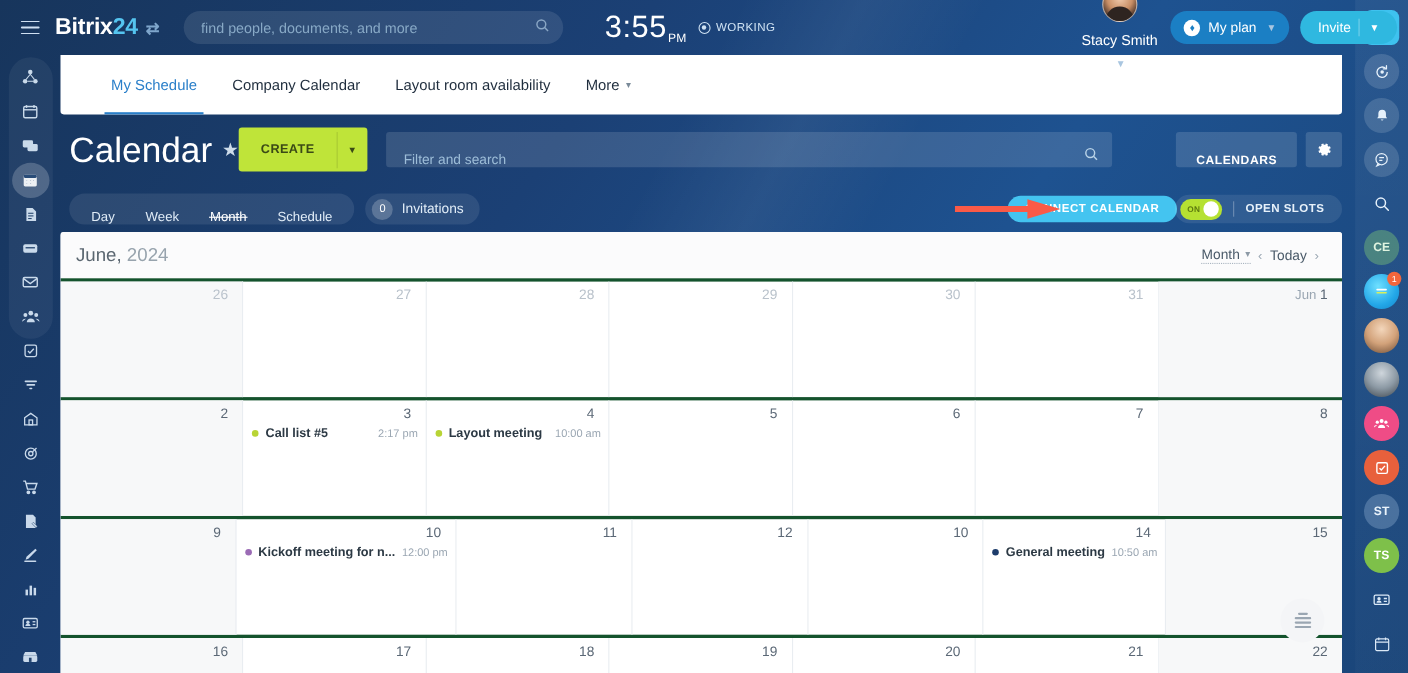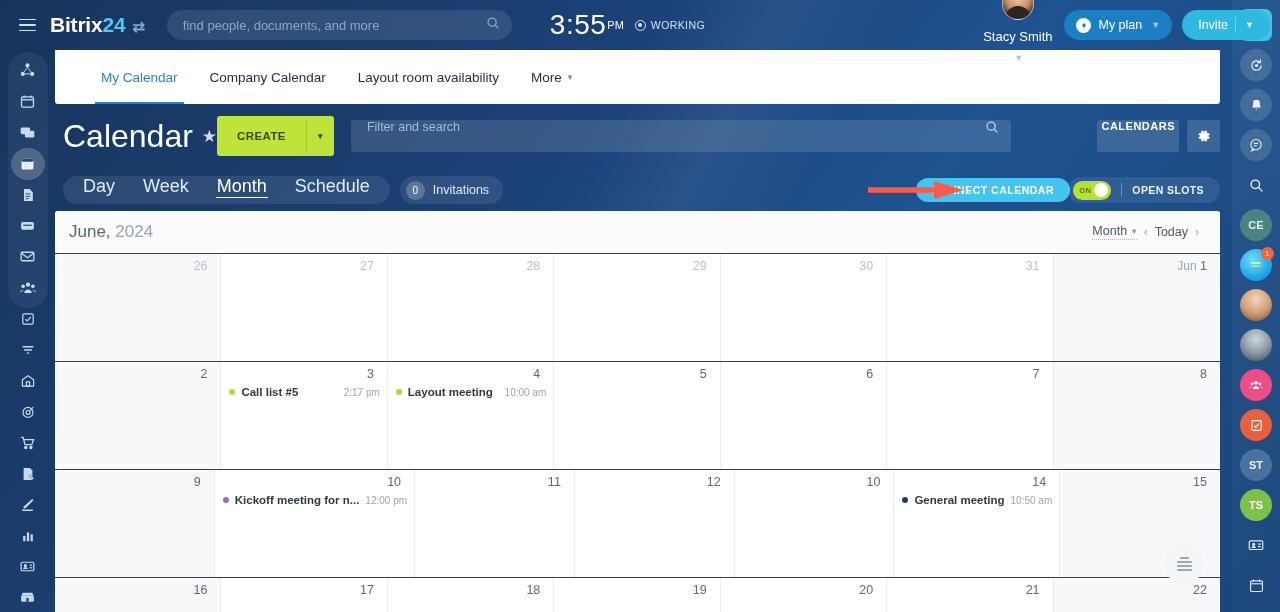--- a/index.html
+++ b/index.html
@@ -43,21 +43,21 @@
     display: flex; align-items: center;
     padding: 0 12px 0 16px;
   }
   .topsearch input {
     flex: 1; background: transparent; border: 0; outline: none;
     color: #d6e6f5; font-size: 13px; font-family: inherit;
   }
   .topsearch input::placeholder { color: #88a9c6; }
   .topsearch .sicon { opacity: .75; }
 
-  .clock { margin-left: 38px; display: flex; align-items: center; color: #fff; }
+  .clock { margin-left: 38px; display: flex; align-items: flex-end; color: #fff; }
   .clock .t { font-size: 28px; font-weight: 300; letter-spacing: .5px; }
   .clock .ampm { font-size: 11px; margin-left: 1px; font-weight: 400; }
   .working { margin-left: 11px; display:flex; align-items:center; gap:5px; color:#cfe2f3; font-size:10.5px; letter-spacing:.4px; align-self:center;}
   .working .dotring { width: 11px; height: 11px; border-radius: 50%; border: 1.5px solid #cfe2f3; display:flex;align-items:center;justify-content:center;}
   .working .dotring i { width:4px;height:4px;border-radius:50%;background:#cfe2f3;display:block;}
 
   .user { margin-left: auto; display: flex; align-items: center; gap: 9px; flex-direction: column; }
   .avatar {
     width: 32px; height: 32px; border-radius: 50%;
     background: radial-gradient(circle at 50% 32%, #f0c9ab 0%, #c98f66 45%, #3d2a22 78%, #241812 100%);
@@ -152,41 +152,41 @@
   .star { color: #cddcea; font-size: 17px; margin-left: 9px; }
   .createbtn {
     height: 40px; background: #bfe439; border-radius: 3px;
     display: flex; align-items: center; color: #3b4a16; font-size: 11.5px; font-weight: bold; letter-spacing: .4px;
   }
   .createbtn .lbl { padding: 0 20px; }
   .createbtn .arw { width: 28px; height: 33px; border-left: 1px solid rgba(0,0,0,.12); display:flex;align-items:center;justify-content:center; font-size:9px;}
   .filterbox {
     margin-left: 17px; flex: 1; max-width: 660px; height: 32px;
     background: rgba(255,255,255,0.13); border-radius: 3px;
-    display: flex; align-items: flex-start; padding: 0 12px 0 16px;
+    display: flex; align-items: flex-end; padding: 0 12px 0 16px;
   }
   .filterbox input { flex:1; background:transparent;border:0;outline:none;color:#dceaf7;font-size:12.5px;font-family:inherit;}
   .filterbox input::placeholder { color:#9dbdd8; }
   .calbtn {
-    margin-left: auto; height: 32px; padding: 0 4px; border-radius: 3px;
+    margin-left: auto; height: 32px; padding: 0 18px; border-radius: 3px;
     background: rgba(255,255,255,0.14); color: #fff; font-size: 11px; font-weight:bold; letter-spacing:.5px;
-    display:flex;align-items:flex-start;
+    display:flex;align-items:flex-end;
   }
   .gearbtn {
     margin-left: 8px; width: 33px; height: 32px; border-radius: 3px;
     background: rgba(255,255,255,0.14); color:#fff; display:flex;align-items:center;justify-content:center; font-size:14px;
   }
 
   
   .toolbar {
     position: absolute; left: 55px; top: 174px; right: 60px; height: 32px;
     display: flex; align-items: center; padding-left: 8px; z-index: 14;
   }
   .viewgrp { height: 28px; background: rgba(255,255,255,0.09); border-radius: 15px; display:flex;align-items:center; padding: 0 6px;}
-  .vbtn { padding: 0 14px; font-size: 18px; color: #e0ecf7; height: 28px; display:flex;align-items:flex-start; position:relative;}
+  .vbtn { padding: 0 14px; font-size: 12px; color: #e0ecf7; height: 28px; display:flex;align-items:flex-end; position:relative;}
   .vbtn.sel { color:#fff; }
   .vbtn.sel::after { content:""; position:absolute;left:13px;right:13px;bottom:6px;height:1.5px;background:#fff;}
   .invgrp { margin-left: 10px; height: 28px; background: rgba(255,255,255,0.09); border-radius:15px; display:flex;align-items:center;padding:0 14px 0 6px;gap:8px;}
   .invcount { width:19px;height:19px;border-radius:50%;background:rgba(255,255,255,0.22);color:#fff;font-size:10px;display:flex;align-items:center;justify-content:center;}
   .invlbl { color:#e0ecf7;font-size:12.5px; }
 
   .arrowpoint { position:absolute; left: 868px; top: 181px; width: 96px; height: 18px; z-index: 16; }
   .connbtn {
     position:absolute; right: 210px; top: 178px;
     height: 24px; padding: 0 16px; border-radius: 13px; background: #44c4f0;
@@ -214,21 +214,21 @@
   .monthlabel .yr { color: #97a3ad; }
   .calhead .right { margin-left:auto; display:flex;align-items:center; gap: 0; }
   .mselect { font-size: 12.5px; color:#4a5a69; display:flex;align-items:center;gap:5px; border-bottom:1px dotted #a8b4bf; padding-bottom:1px;}
   .navarrow { color:#9aa7b3; font-size: 12px; padding: 0 7px; }
   .todaybtn { font-size: 12.5px; color:#4a5a69; }
 
   .daynames { display: grid; grid-template-columns: repeat(7, 1fr); height: 22px; background:#fbfbfc;}
   .daynames div { font-size: 11.5px; color: #9aa6b2; text-align: right; padding-right: 14px; }
 
   .weeks { display: flex; flex-direction: column; }
-  .week { display: grid; grid-template-columns: repeat(7, 1fr); height: 108px; border-top: 1px solid #14532d; }
+  .week { display: grid; grid-template-columns: repeat(7, 1fr); height: 108px; border-top: 3px solid #14532d; }
   .cell { border-right: 1px solid #e9edf1; position: relative; padding: 5px 0 0 0; }
   .cell:last-child { border-right: 0; }
   .cell.weekend { background: #f7f8f9; }
   .daynum { text-align: right; padding-right: 13px; font-size: 12.5px; color: #5b6876; line-height: 14px; }
   .daynum.muted { color: #b9c2cb; }
   .daynum .pre { color: #9aa6b2; font-size: 12px; }
 
   .ev { display:flex; align-items:center; padding: 0 7px 0 8px; height: 16px; margin-top: 3px; }
   .ev .dot { width: 6px; height: 6px; border-radius: 50%; flex: none; margin-right: 6px; }
   .ev .nm { font-size: 11.5px; color: #2c3944; font-weight: bold; white-space: nowrap; overflow: hidden; text-overflow: ellipsis; }
@@ -508,21 +508,21 @@
           <rect x="3" y="4.5" width="14" height="12.5" rx="1.5"></rect>
           <line x1="3" y1="8" x2="17" y2="8"></line>
           <line x1="6.4" y1="3" x2="6.4" y2="6"></line>
           <line x1="13.6" y1="3" x2="13.6" y2="6"></line>
         </svg>
     </div>
   </div>
 
   <div class="tabpanel">
     <div class="tab active">
-        <span>My Calendar</span>
+        <span>My Schedule</span>
       </div>
     <div class="tab">
         <span>Company Calendar</span>
       </div>
     <div class="tab">
         <span>Layout room availability</span>
       </div>
     <div class="tab">
         <span>More</span>
         <span class="cv">▾</span>

